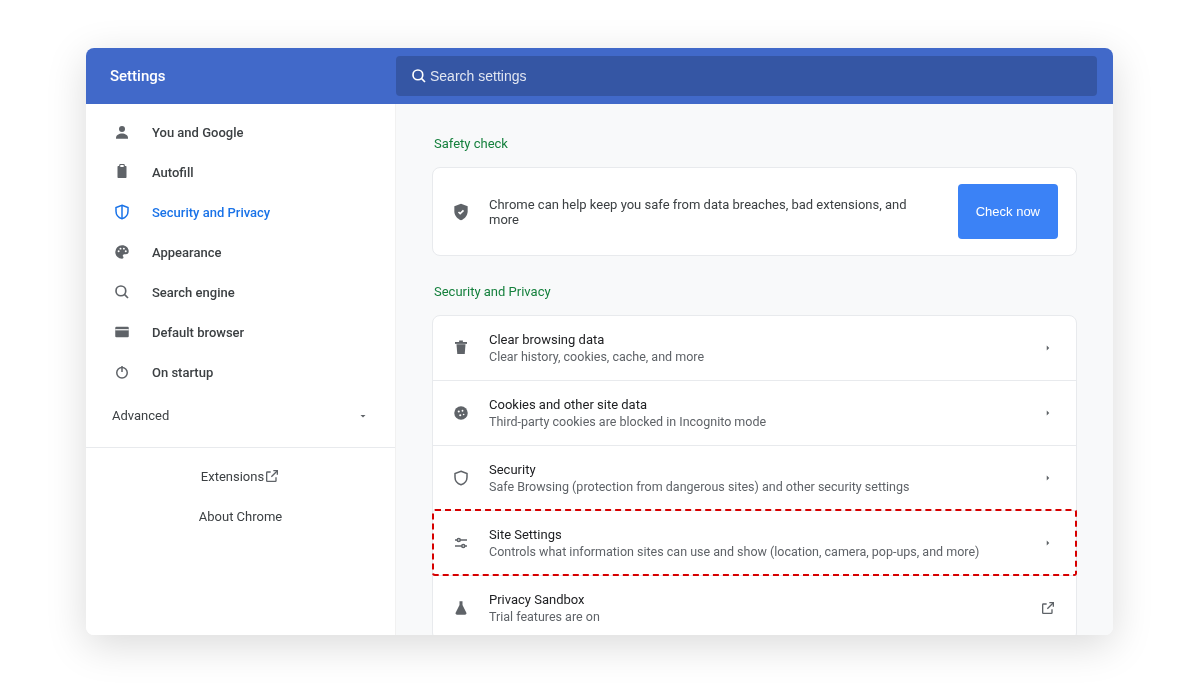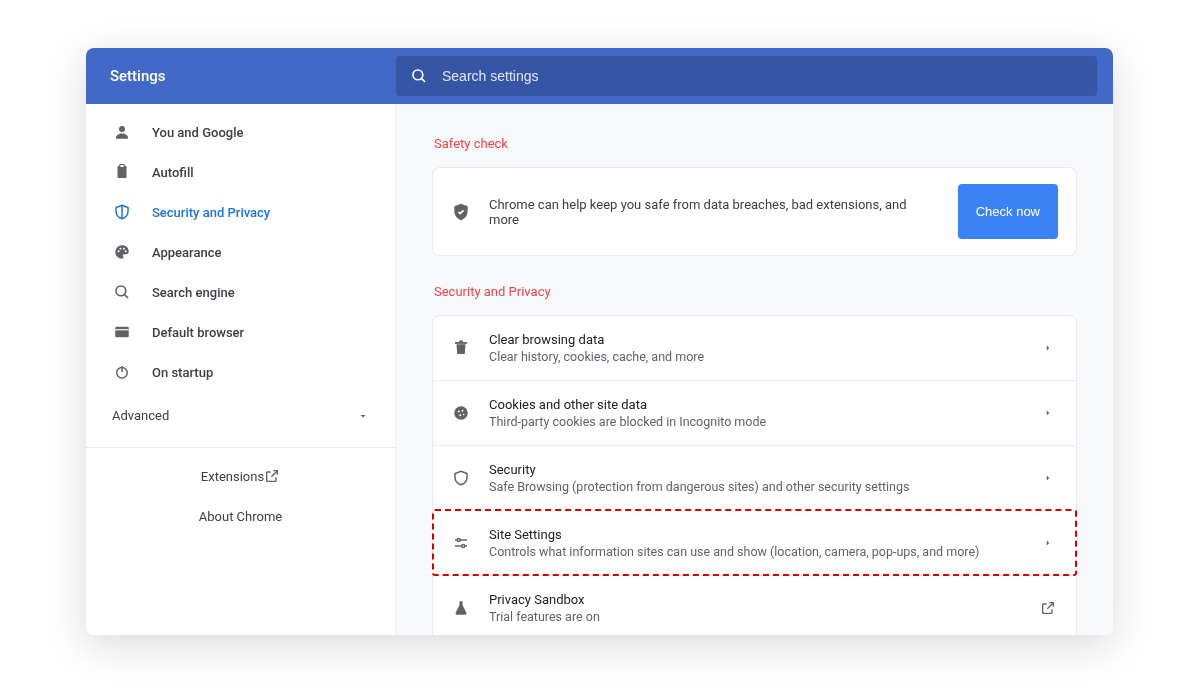--- a/index.html
+++ b/index.html
@@ -48,21 +48,21 @@
     padding: 0 14px;
     color: #fff;
   }
   .searchbox .s-input {
     flex: 1;
     background: transparent;
     border: none;
     outline: none;
     color: #fff;
     font-size: 14px;
-    margin-left: 14px;
+    margin-left: 2px;
   }
   .searchbox .s-input::placeholder {
     color: rgba(255,255,255,0.85);
     font-weight: 400;
   }
 
   .body {
     display: flex;
     height: calc(100% - 56px);
   }
@@ -112,21 +112,21 @@
   .main {
     flex: 1;
     background: #f8f9fa;
     padding: 26px 36px 20px 36px;
     overflow-y: auto;
   }
   .main::-webkit-scrollbar { display:none; }
 
   .sec-title {
     font-size: 13px;
-    color: #ef4444;
+    color: #15803d;
     margin: 6px 0 16px 2px;
   }
 
   .card {
     background: #fff;
     border: 1px solid #e8eaed;
     border-radius: 8px;
   }
 
   .safety-row {

